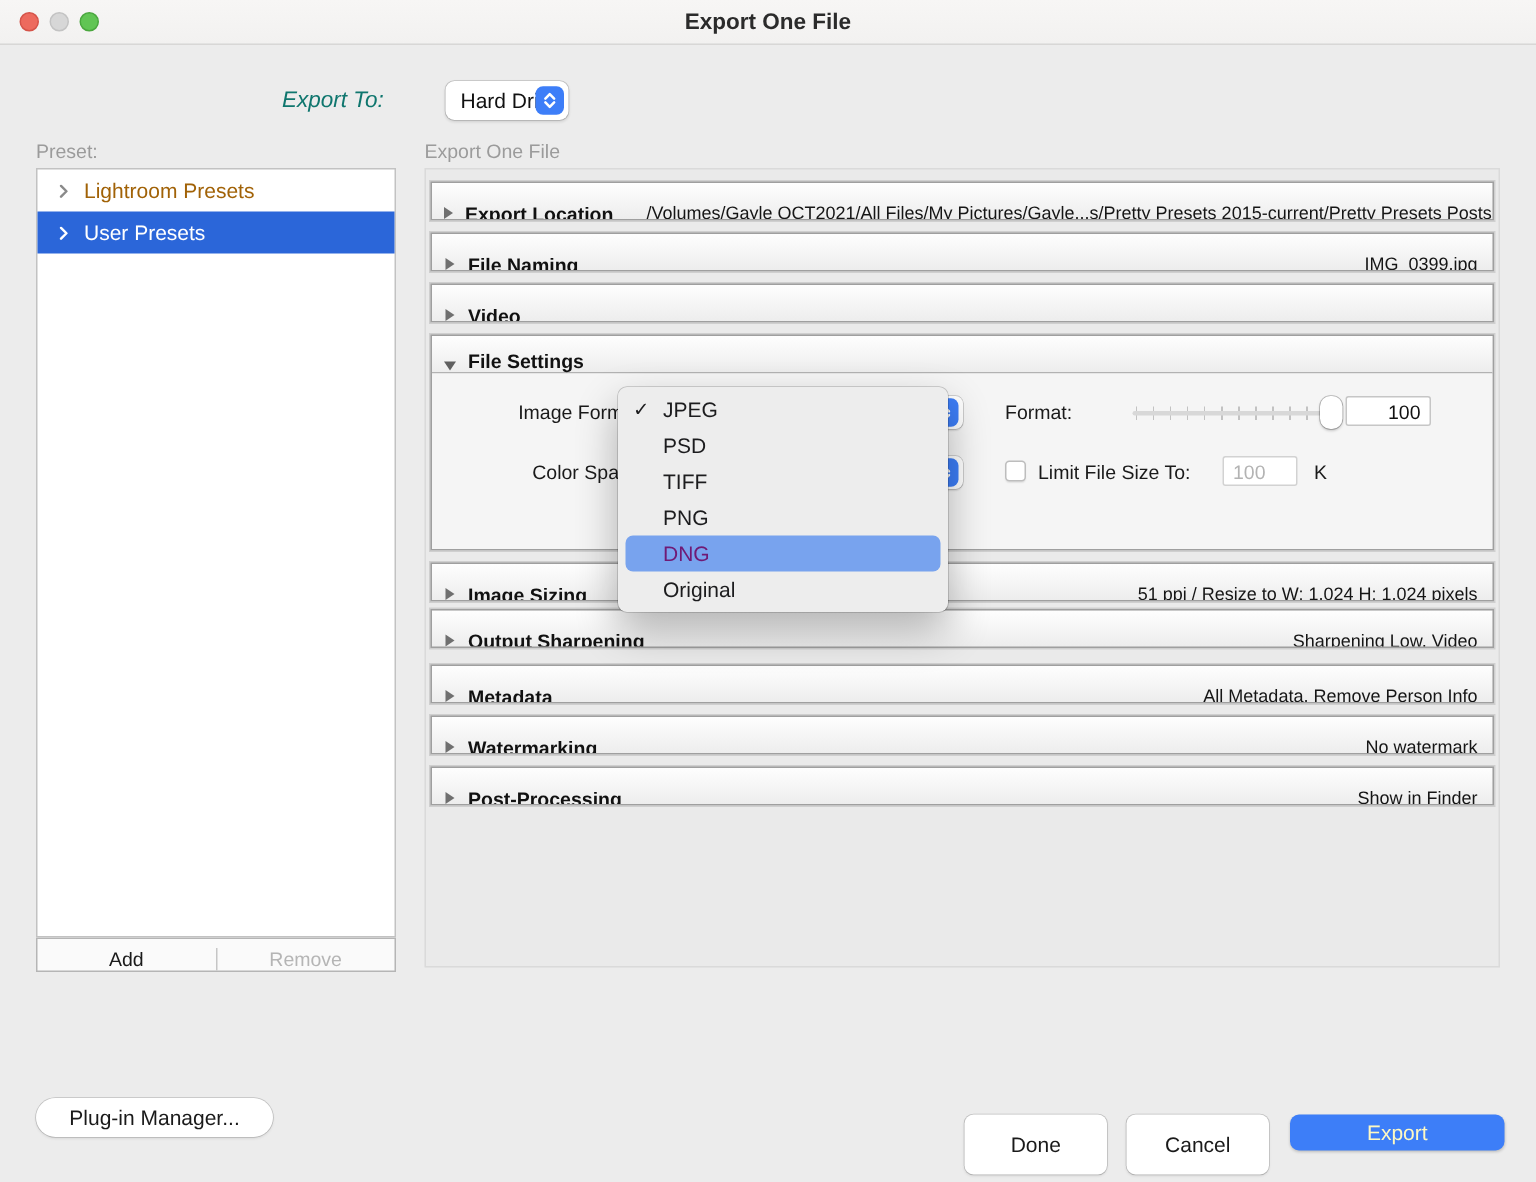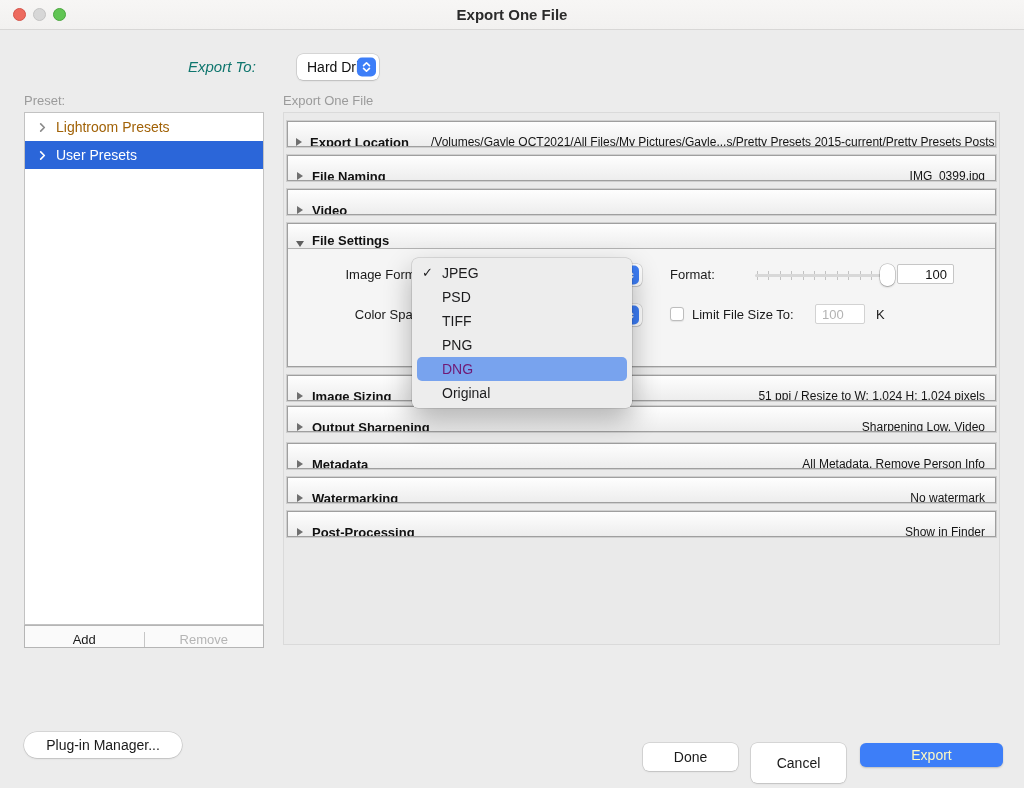--- a/index.html
+++ b/index.html
@@ -121,21 +121,21 @@
   .menu-item.highlighted { margin:0 5px; padding-left:25px; border-radius:5px;
     background:var(--menu-highlight-blue,#78a3ee); color:#701a75; }
 
   
   .pill-btn {
     position:absolute; display:flex; align-items:center; justify-content:center;
     background:#ffffff; font-size:14px; color:#1a1a1a;
     box-shadow:0 0 0 0.5px rgba(0,0,0,0.18), 0 1px 2px rgba(0,0,0,0.1);
   }
   .plugin-btn { left:24px; top:732px; width:158px; height:26px; border-radius:13px; }
-  .done-btn   { left:643px; top:743px; width:95px; height:28px; border-radius:6px; }
+  .done-btn   { left:643px; top:743px; width:95px; height:40px; border-radius:6px; }
   .cancel-btn { left:751px; top:743px; width:95px; height:40px; border-radius:6px; }
   .export-btn { left:860px; top:743px; width:143px; height:24px; border-radius:6px;
     background:var(--accent-blue,#3d7ef8); color:#fef9c3; box-shadow:0 1px 2px rgba(0,0,0,0.2); }
 </style>
 </head>
 <body>
 
 <div class="titlebar">
   <div class="traffic t-close"></div>
   <div class="traffic t-min"></div>

